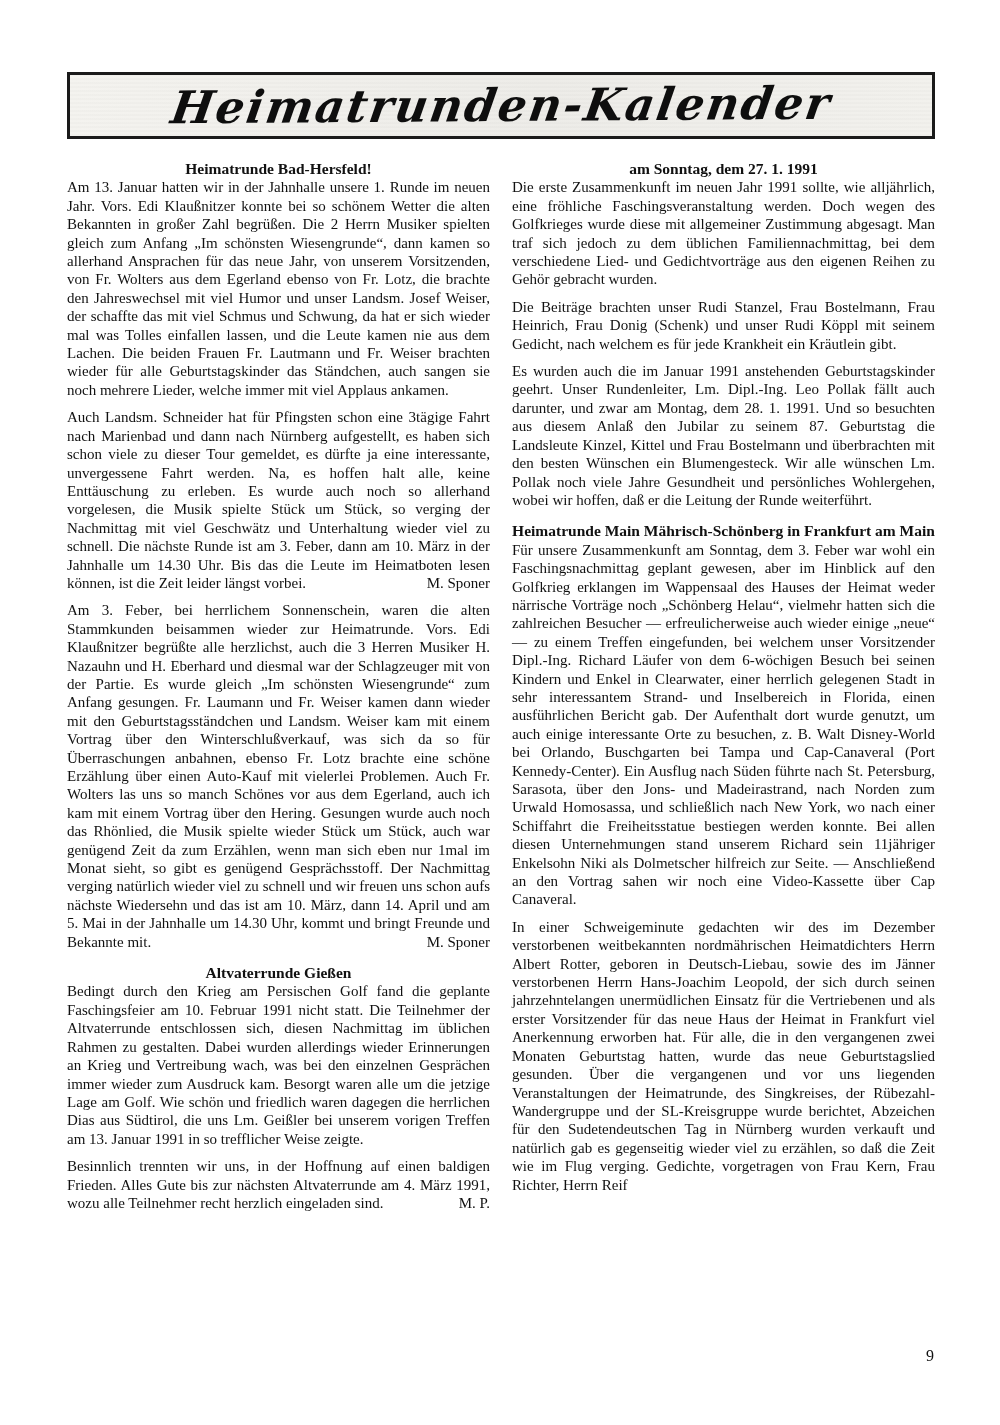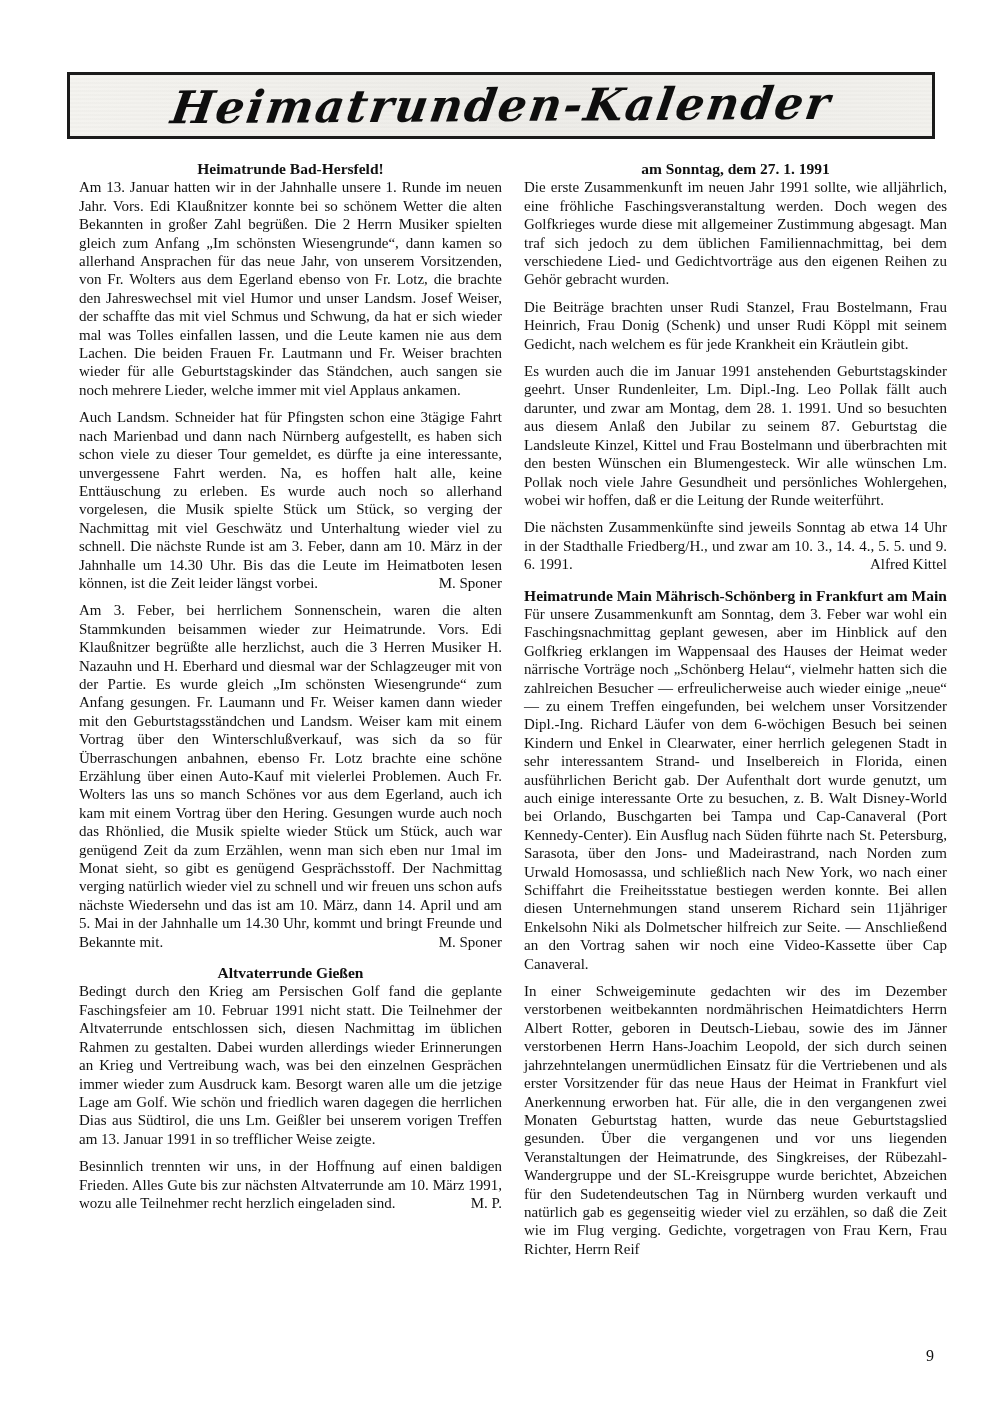--- a/index.html
+++ b/index.html
@@ -32,21 +32,21 @@
     font-style: italic;
     font-weight: 700;
     font-size: 45px;
     letter-spacing: 2px;
     transform: skewX(-9deg) rotate(-0.4deg);
     white-space: nowrap;
     color: #0e0e0e;
   }
   .columns {
     position: absolute;
-    left: 79px;
+    left: 67px;
     top: 160px;
     width: 868px;
     display: flex;
     gap: 22px;
   }
   .col {
     width: 423px;
     font-size: 15px;
     line-height: 18.4px;
     text-align: justify;
@@ -87,31 +87,30 @@
 
   <div class="columns">
 
     <div class="col">
       <h3 class="sec-h">Heimatrunde Bad-Hersfeld!</h3>
       <p>Am 13. Januar hatten wir in der Jahnhalle unsere 1. Runde im neuen Jahr. Vors. Edi Klaußnitzer konnte bei so schönem Wetter die alten Bekannten in großer Zahl begrüßen. Die 2 Herrn Musiker spielten gleich zum Anfang „Im schönsten Wiesengrunde“, dann kamen so allerhand Ansprachen für das neue Jahr, von unserem Vorsitzenden, von Fr. Wolters aus dem Egerland ebenso von Fr. Lotz, die brachte den Jahreswechsel mit viel Humor und unser Landsm. Josef Weiser, der schaffte das mit viel Schmus und Schwung, da hat er sich wieder mal was Tolles einfallen lassen, und die Leute kamen nie aus dem Lachen. Die beiden Frauen Fr. Lautmann und Fr. Weiser brachten wieder für alle Geburtstagskinder das Ständchen, auch sangen sie noch mehrere Lieder, welche immer mit viel Applaus ankamen.</p>
       <p><span>Auch Landsm. Schneider hat für Pfingsten schon eine 3tägige Fahrt nach Marienbad und dann nach Nürnberg aufgestellt, es haben sich schon viele zu dieser Tour gemeldet, es dürfte ja eine interessante, unvergessene Fahrt werden. Na, es hoffen halt alle, keine Enttäuschung zu erleben. Es wurde auch noch so allerhand vorgelesen, die Musik spielte Stück um Stück, so verging der Nachmittag mit viel Geschwätz und Unterhaltung wieder viel zu schnell. Die nächste Runde ist am 3. Feber, dann am 10. März in der Jahnhalle um 14.30 Uhr. Bis das die Leute im Heimatboten lesen können, ist die Zeit leider längst vorbei.</span><span class="sig">M. Sponer</span></p>
       <p><span>Am 3. Feber, bei herrlichem Sonnenschein, waren die alten Stammkunden beisammen wieder zur Heimatrunde. Vors. Edi Klaußnitzer begrüßte alle herzlichst, auch die 3 Herren Musiker H. Nazauhn und H. Eberhard und diesmal war der Schlagzeuger mit von der Partie. Es wurde gleich „Im schönsten Wiesengrunde“ zum Anfang gesungen. Fr. Laumann und Fr. Weiser kamen dann wieder mit den Geburtstagsständchen und Landsm. Weiser kam mit einem Vortrag über den Winterschlußverkauf, was sich da so für Überraschungen anbahnen, ebenso Fr. Lotz brachte eine schöne Erzählung über einen Auto-Kauf mit vielerlei Problemen. Auch Fr. Wolters las uns so manch Schönes vor aus dem Egerland, auch ich kam mit einem Vortrag über den Hering. Gesungen wurde auch noch das Rhönlied, die Musik spielte wieder Stück um Stück, auch war genügend Zeit da zum Erzählen, wenn man sich eben nur 1mal im Monat sieht, so gibt es genügend Gesprächsstoff. Der Nachmittag verging natürlich wieder viel zu schnell und wir freuen uns schon aufs nächste Wiedersehn und das ist am 10. März, dann 14. April und am 5. Mai in der Jahnhalle um 14.30 Uhr, kommt und bringt Freunde und Bekannte mit.</span><span class="sig">M. Sponer</span></p>
       <h3 class="sec-h">Altvaterrunde Gießen</h3>
       <p>Bedingt durch den Krieg am Persischen Golf fand die geplante Faschingsfeier am 10. Februar 1991 nicht statt. Die Teilnehmer der Altvaterrunde entschlossen sich, diesen Nachmittag im üblichen Rahmen zu gestalten. Dabei wurden allerdings wieder Erinnerungen an Krieg und Vertreibung wach, was bei den einzelnen Gesprächen immer wieder zum Ausdruck kam. Besorgt waren alle um die jetzige Lage am Golf. Wie schön und friedlich waren dagegen die herrlichen Dias aus Südtirol, die uns Lm. Geißler bei unserem vorigen Treffen am 13. Januar 1991 in so trefflicher Weise zeigte.</p>
-      <p><span>Besinnlich trennten wir uns, in der Hoffnung auf einen baldigen Frieden. Alles Gute bis zur nächsten Altvaterrunde am 10. März 1991, wozu alle Teilnehmer recht herzlich eingeladen sind.</span><span class="sig">M. P.</span></p>
+      <p><span>Besinnlich trennten wir uns, in der Hoffnung auf einen baldigen Frieden. Alles Gute bis zur nächsten Altvaterrunde am 4. März 1991, wozu alle Teilnehmer recht herzlich eingeladen sind.</span><span class="sig">M. P.</span></p>
     </div>
 
     <div class="col">
       <h3 class="sec-h">
         <span class="h-line">am Sonntag, dem 27. 1. 1991</span>
       </h3>
       <p>Die erste Zusammenkunft im neuen Jahr 1991 sollte, wie alljährlich, eine fröhliche Faschingsveranstaltung werden. Doch wegen des Golfkrieges wurde diese mit allgemeiner Zustimmung abgesagt. Man traf sich jedoch zu dem üblichen Familiennachmittag, bei dem verschiedene Lied- und Gedichtvorträge aus den eigenen Reihen zu Gehör gebracht wurden.</p>
       <p>Die Beiträge brachten unser Rudi Stanzel, Frau Bostelmann, Frau Heinrich, Frau Donig (Schenk) und unser Rudi Köppl mit seinem Gedicht, nach welchem es für jede Krankheit ein Kräutlein gibt.</p>
       <p>Es wurden auch die im Januar 1991 anstehenden Geburtstagskinder geehrt. Unser Rundenleiter, Lm. Dipl.-Ing. Leo Pollak fällt auch darunter, und zwar am Montag, dem 28. 1. 1991. Und so besuchten aus diesem Anlaß den Jubilar zu seinem 87. Geburtstag die Landsleute Kinzel, Kittel und Frau Bostelmann und überbrachten mit den besten Wünschen ein Blumengesteck. Wir alle wünschen Lm. Pollak noch viele Jahre Gesundheit und persönliches Wohlergehen, wobei wir hoffen, daß er die Leitung der Runde weiterführt.</p>
-      <p><span>Die nächsten Zusammenkünfte sind jeweils Sonntag ab etwa 14 Uhr in der Stadthalle Friedberg/H., und zwar am 10. 3., 14. 4., 5. 5. und 9. 6. 1991.</span><span class="sig">Alfred Kittel</span></p>
       <h3 class="sec-h">Heimatrunde Main Mährisch-Schönberg in Frankfurt am Main</h3>
       <p>Für unsere Zusammenkunft am Sonntag, dem 3. Feber war wohl ein Faschingsnachmittag geplant gewesen, aber im Hinblick auf den Golfkrieg erklangen im Wappensaal des Hauses der Heimat weder närrische Vorträge noch „Schönberg Helau“, vielmehr hatten sich die zahlreichen Besucher — erfreulicherweise auch wieder einige „neue“ — zu einem Treffen eingefunden, bei welchem unser Vorsitzender Dipl.-Ing. Richard Läufer von dem 6-wöchigen Besuch bei seinen Kindern und Enkel in Clearwater, einer herrlich gelegenen Stadt in sehr interessantem Strand- und Inselbereich in Florida, einen ausführlichen Bericht gab. Der Aufenthalt dort wurde genutzt, um auch einige interessante Orte zu besuchen, z. B. Walt Disney-World bei Orlando, Buschgarten bei Tampa und Cap-Canaveral (Port Kennedy-Center). Ein Ausflug nach Süden führte nach St. Petersburg, Sarasota, über den Jons- und Madeirastrand, nach Norden zum Urwald Homosassa, und schließlich nach New York, wo nach einer Schiffahrt die Freiheitsstatue bestiegen werden konnte. Bei allen diesen Unternehmungen stand unserem Richard sein 11jähriger Enkelsohn Niki als Dolmetscher hilfreich zur Seite. — Anschließend an den Vortrag sahen wir noch eine Video-Kassette über Cap Canaveral.</p>
       <p>In einer Schweigeminute gedachten wir des im Dezember verstorbenen weitbekannten nordmährischen Heimatdichters Herrn Albert Rotter, geboren in Deutsch-Liebau, sowie des im Jänner verstorbenen Herrn Hans-Joachim Leopold, der sich durch seinen jahrzehntelangen unermüdlichen Einsatz für die Vertriebenen und als erster Vorsitzender für das neue Haus der Heimat in Frankfurt viel Anerkennung erworben hat. Für alle, die in den vergangenen zwei Monaten Geburtstag hatten, wurde das neue Geburtstagslied gesunden. Über die vergangenen und vor uns liegenden Veranstaltungen der Heimatrunde, des Singkreises, der Rübezahl-Wandergruppe und der SL-Kreisgruppe wurde berichtet, Abzeichen für den Sudetendeutschen Tag in Nürnberg wurden verkauft und natürlich gab es gegenseitig wieder viel zu erzählen, so daß die Zeit wie im Flug verging. Gedichte, vorgetragen von Frau Kern, Frau Richter, Herrn Reif</p>
     </div>
 
   </div>
 
   <div class="page-number">9</div>
 
 </div>

